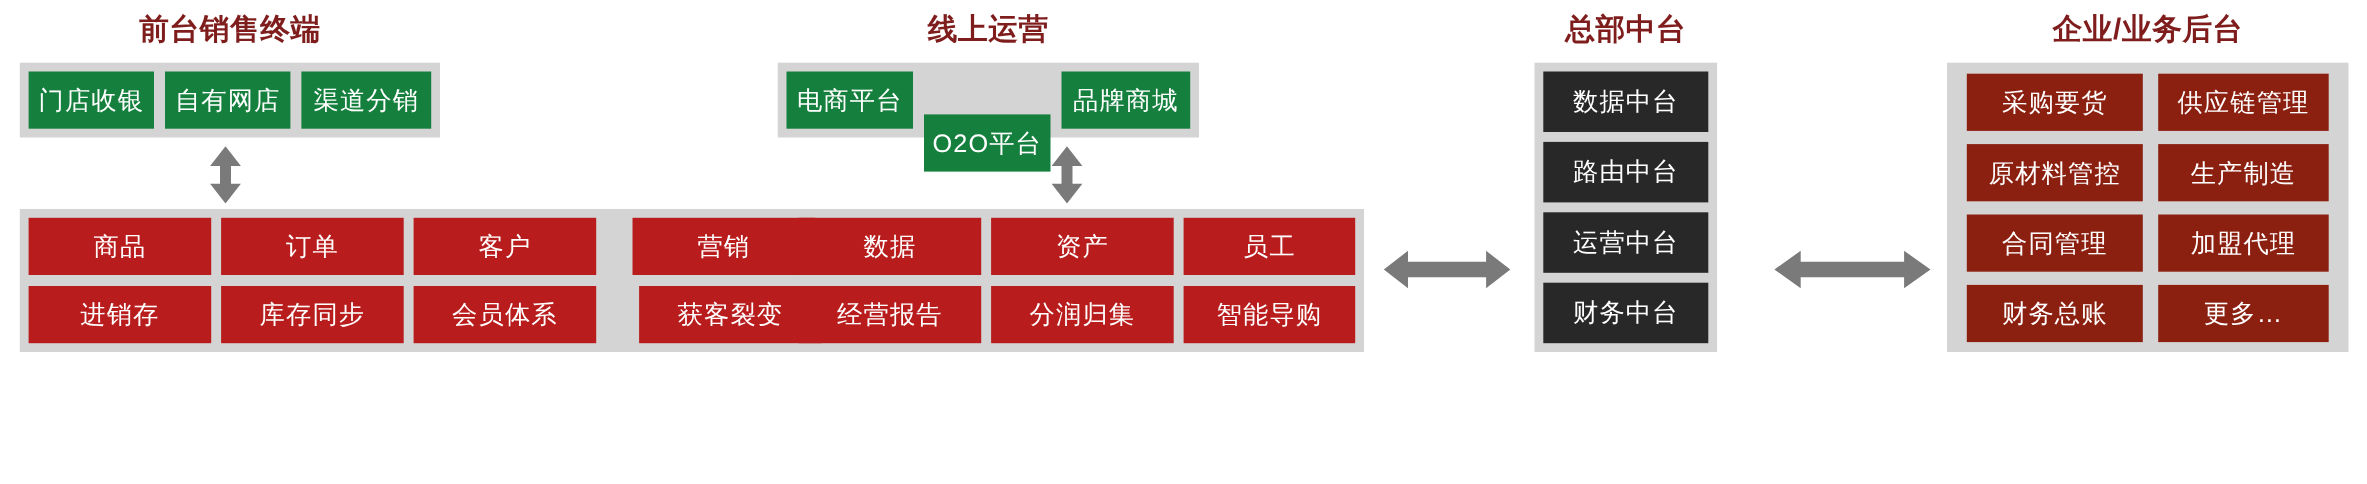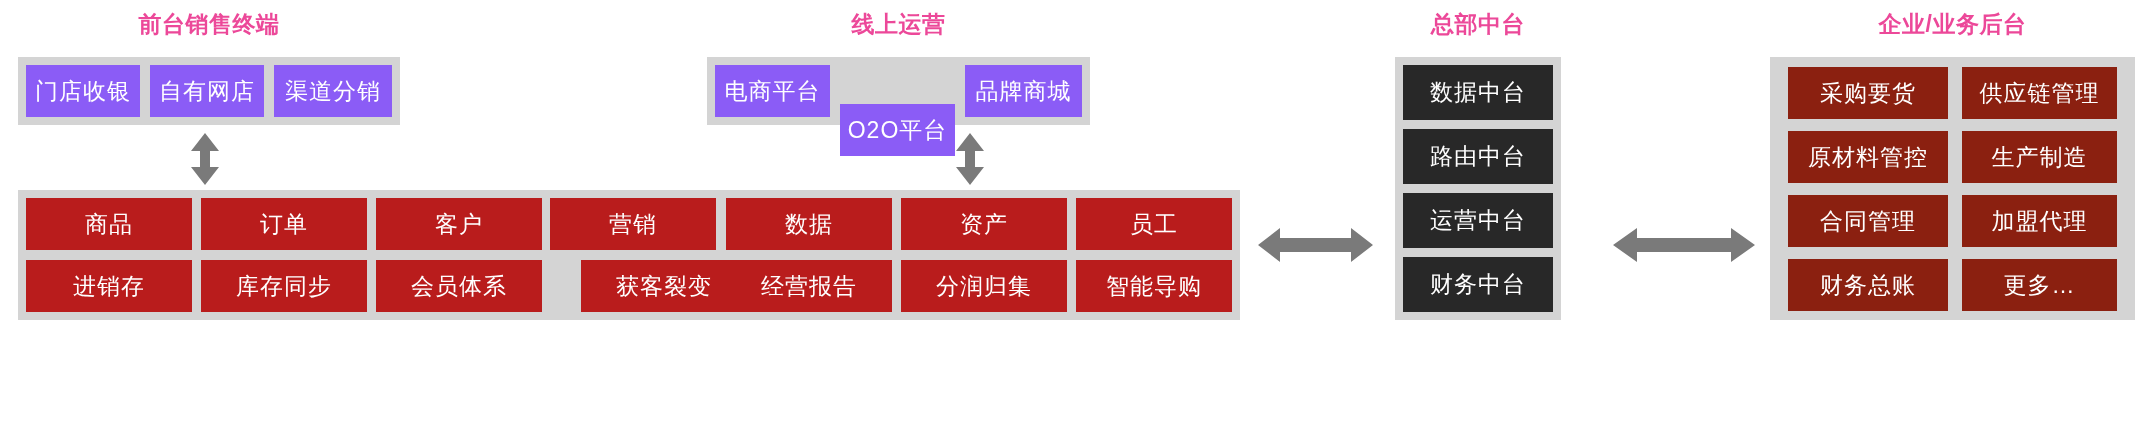--- a/index.html
+++ b/index.html
@@ -14,22 +14,22 @@
   #canvas {
     position: relative;
     width: 2152px;
     height: 440px;
     background: #FFFFFF;
     overflow: hidden;
   }
   .section-title {
     position: absolute;
     font-weight: bold;
-    font-size: 23px;
-    color: #ec4899;
+    font-size: 27px;
+    color: #7f1d1d;
     text-align: center;
     white-space: nowrap;
     letter-spacing: 0.5px;
     line-height: 1;
   }
   .group {
     position: absolute;
     background: #D4D4D4;
     box-sizing: border-box;
   }
@@ -37,21 +37,21 @@
     position: absolute;
     box-sizing: border-box;
     display: flex;
     align-items: center;
     justify-content: center;
     color: #FFFFFF;
     font-size: 23px;
     white-space: nowrap;
     letter-spacing: 1px;
   }
-  .cell.green { background: #8b5cf6; }
+  .cell.green { background: #15803d; }
   .cell.blue  { background: #b91c1c; }
   .cell.dark  { background: #282828; }
   .cell.red   { background: #8B2010; }
 
   .arrow {
     position: absolute;
   }
   .arrow svg { display: block; }
 </style>
 </head>
@@ -89,21 +89,21 @@
     <svg width="38" height="52" viewBox="0 0 38 52">
       <polygon points="19,0 33,18 24,18 24,34 33,34 19,52 5,34 14,34 14,18 5,18" fill="#7A7A7A"></polygon>
     </svg>
   </div>
 
   <div class="group" style="left:18px; top:190px; width:1222px; height:130px;">
 
     <div class="cell blue" style="left:8px; top:8px; width:166px; height:52px;">商品</div>
     <div class="cell blue" style="left:183px; top:8px; width:166px; height:52px;">订单</div>
     <div class="cell blue" style="left:358px; top:8px; width:166px; height:52px;">客户</div>
-    <div class="cell blue" style="left:532px; top:8px; width:166px; height:52px;">营销</div>
+    <div class="cell blue" style="left:557px; top:8px; width:166px; height:52px;">营销</div>
     <div class="cell blue" style="left:708px; top:8px; width:166px; height:52px;">数据</div>
     <div class="cell blue" style="left:883px; top:8px; width:166px; height:52px;">资产</div>
     <div class="cell blue" style="left:1058px; top:8px; width:156px; height:52px;">员工</div>
 
     <div class="cell blue" style="left:8px; top:70px; width:166px; height:52px;">进销存</div>
     <div class="cell blue" style="left:183px; top:70px; width:166px; height:52px;">库存同步</div>
     <div class="cell blue" style="left:358px; top:70px; width:166px; height:52px;">会员体系</div>
     <div class="cell blue" style="left:563px; top:70px; width:166px; height:52px;">获客裂变</div>
     <div class="cell blue" style="left:883px; top:70px; width:166px; height:52px;">分润归集</div>
     <div class="cell blue" style="left:708px; top:70px; width:166px; height:52px;">经营报告</div>

